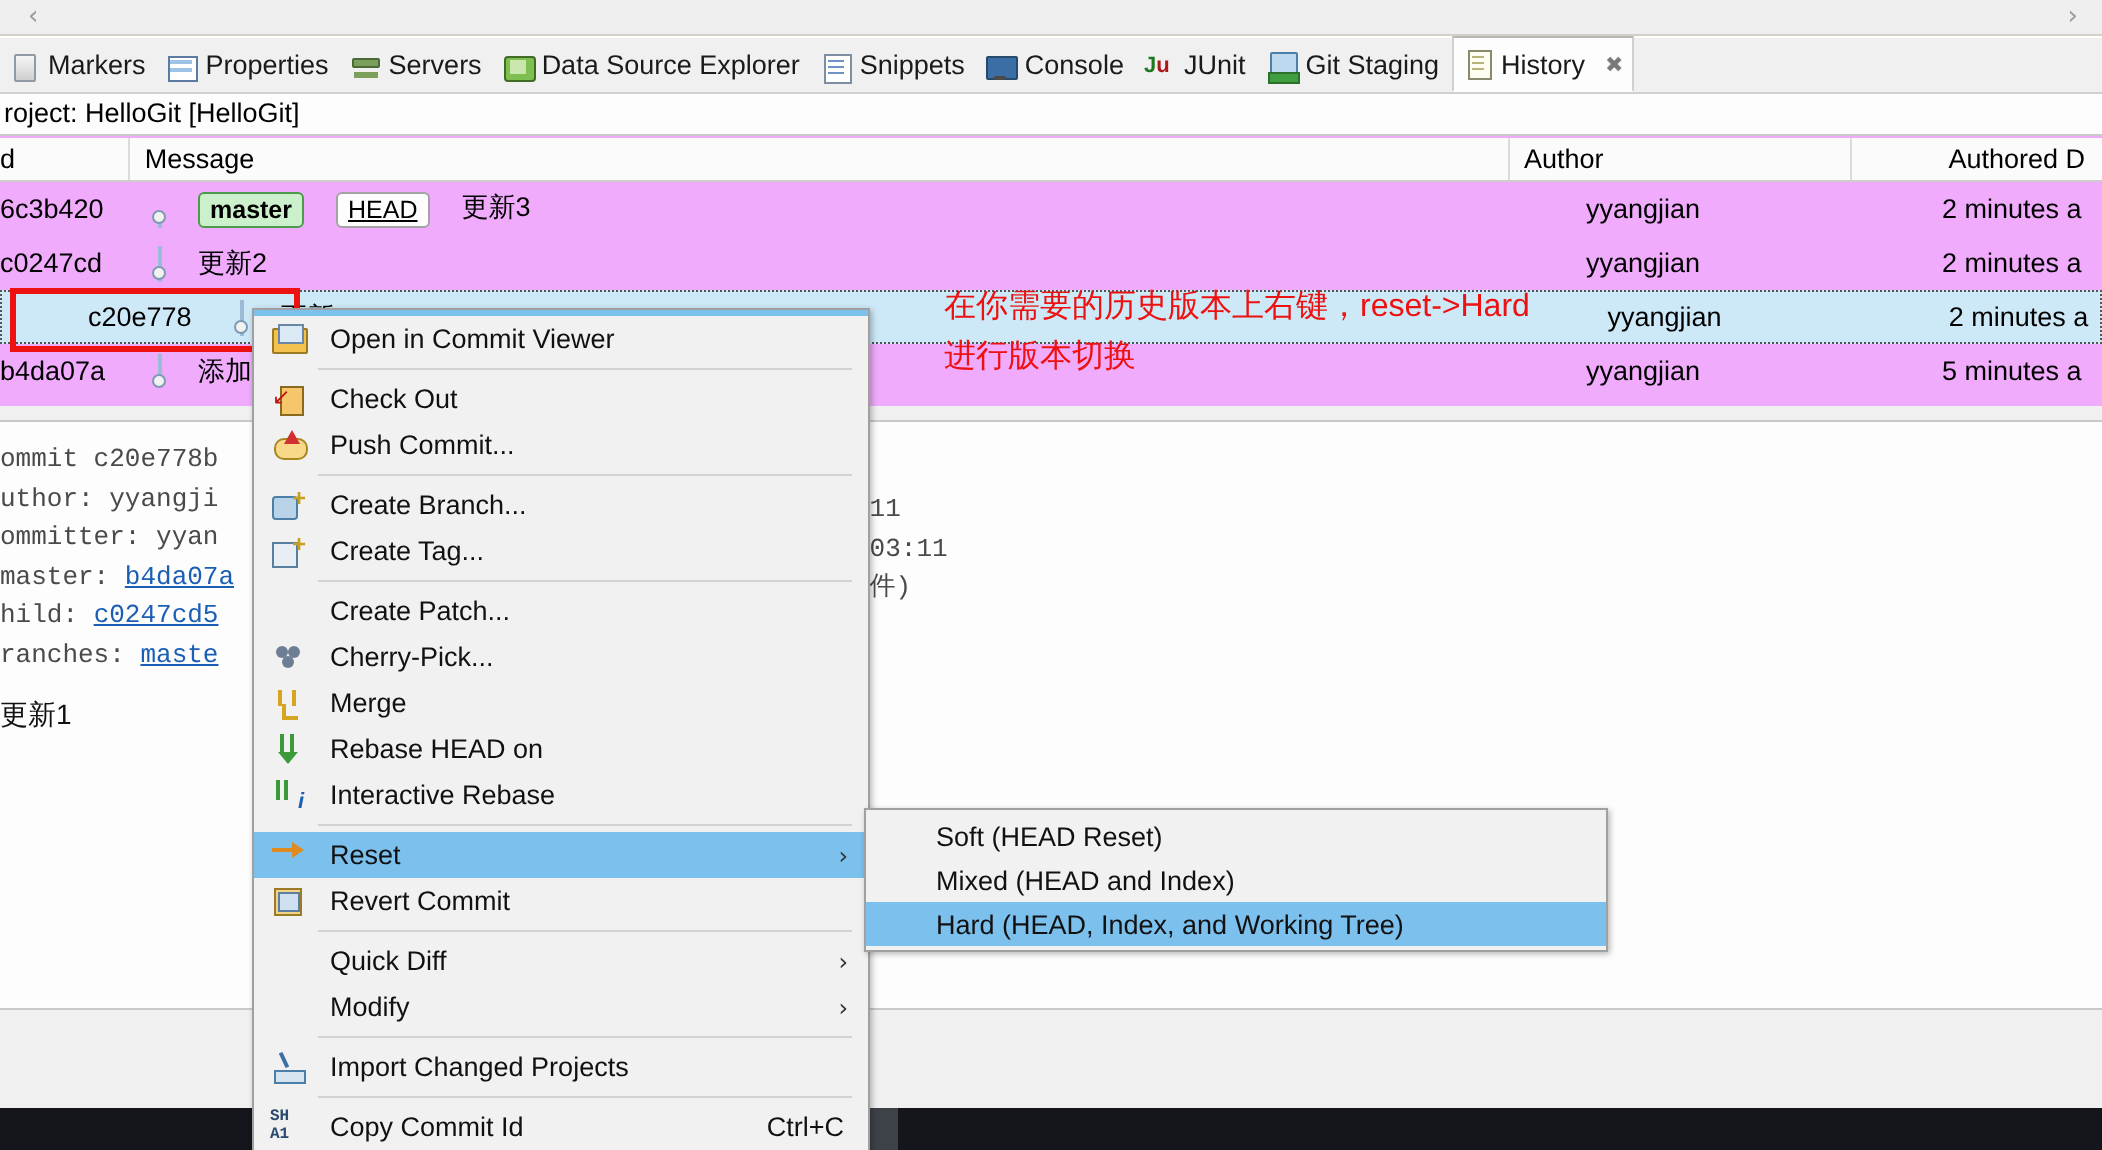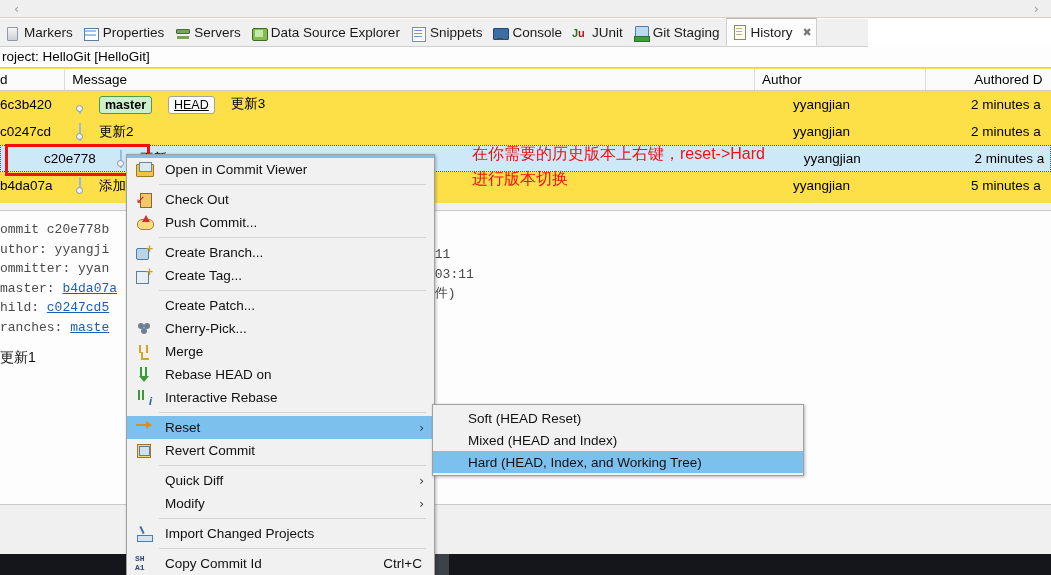--- a/index.html
+++ b/index.html
@@ -23,21 +23,21 @@
   .coolbar .chev {
     position: absolute; top: 1px;
     font-size: 13px; color: #9b9b9b; line-height: 16px;
     font-family: "DejaVu Sans", sans-serif;
   }
   .coolbar .chev.left { left: 14px; }
   .coolbar .chev.right { right: 12px; }
 
   
   .tabbar {
-    position: absolute; left: 0; top: 19px; width: 868px; height: 28px;
+    position: absolute; left: 0; top: 19px; width: 1051px; height: 28px;
     background: #f0f0f0;
     border-bottom: 1px solid #cfcfcf;
     display: flex; align-items: flex-end;
   }
   .tab {
     display: flex; align-items: center; gap: 4px;
     height: 27px; padding: 0 6px 0 4px;
     font-size: 13.5px; color: #1a1a1a; white-space: nowrap;
     position: relative; top: 0;
   }
@@ -113,21 +113,21 @@
     background:#fdfdf2; border:1px solid #8a8a6a;
   }
   .ic-history::after{
     content:""; position:absolute; left:5px; top:4px; width:6px; height:1px;
     background:#b8b47a; box-shadow:0 3px 0 #b8b47a, 0 6px 0 #b8b47a;
   }
 
   
   .viewbody {
     position: absolute; left:0; top:47px; width:1051px; height:507px;
-    background:#fde047;
+    background:#f0abfc;
   }
   .repo-line {
     position:absolute; left:0; top:0; width:1051px; height:21px;
     padding-left:2px; font-size:13.5px; line-height:20px;
     background:#fdfdfd; border-bottom:1px solid #c9c9c9;
     white-space:nowrap; overflow:hidden;
   }
 
   
   .thead {

